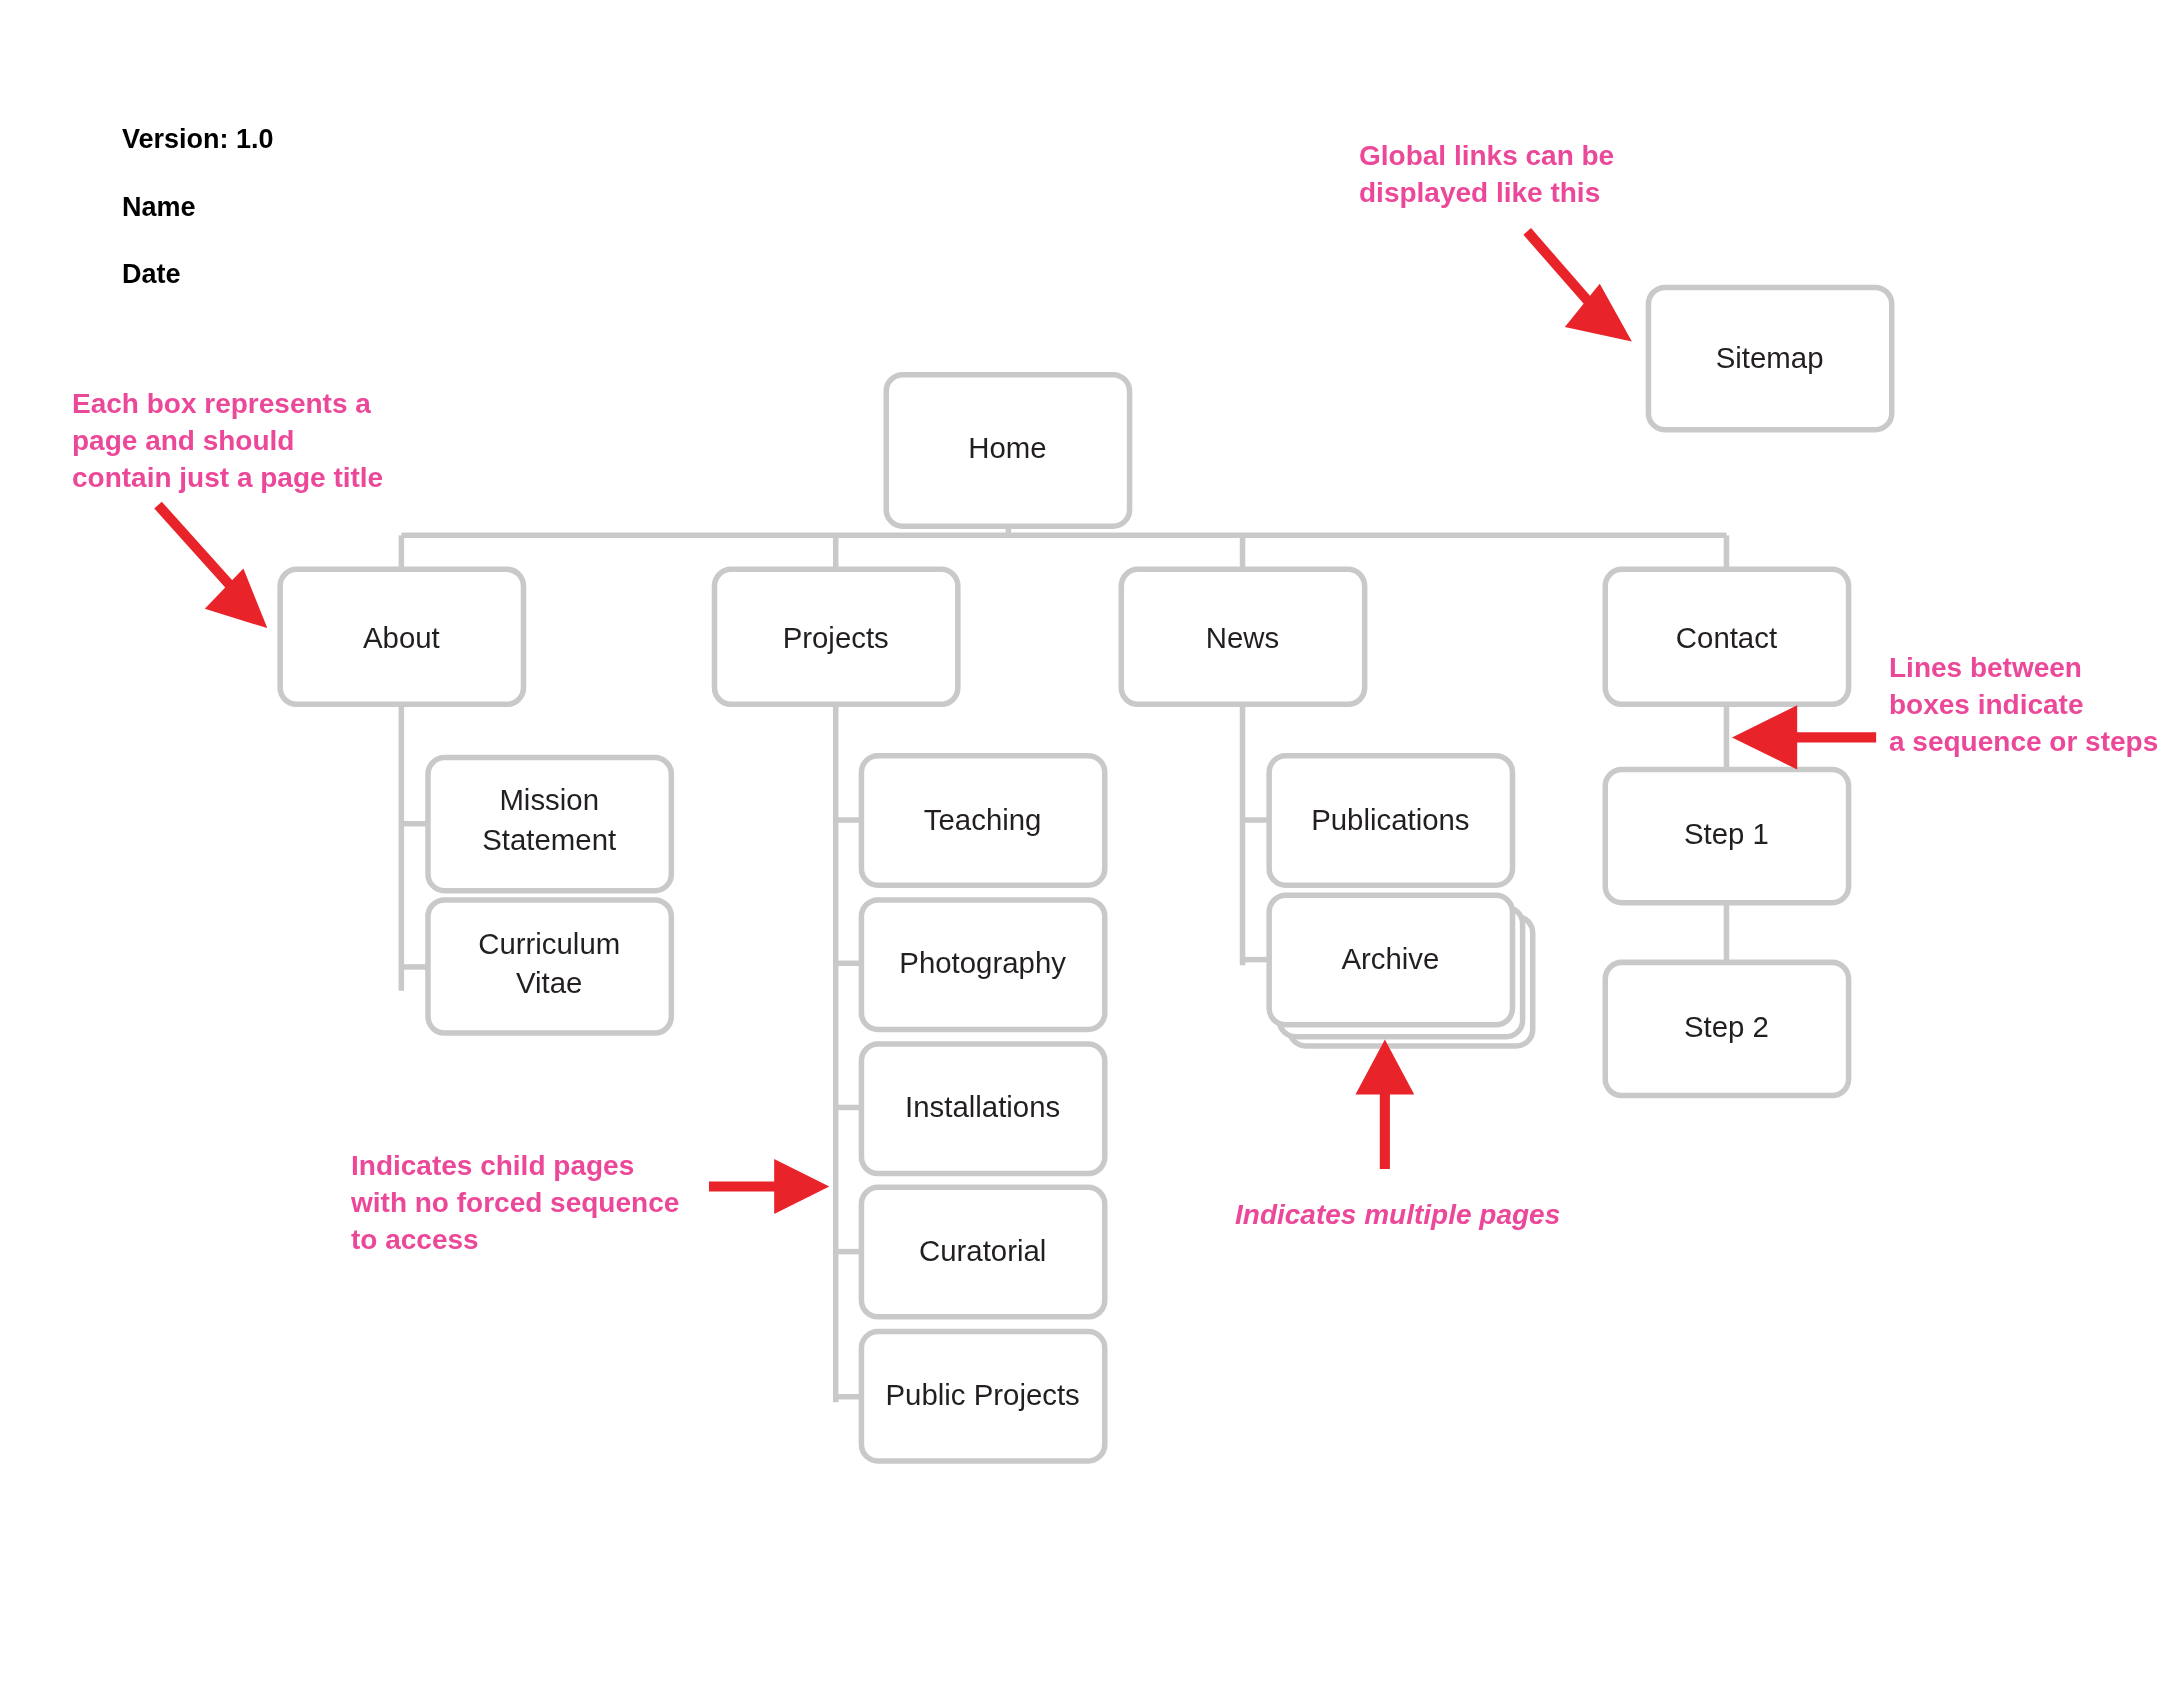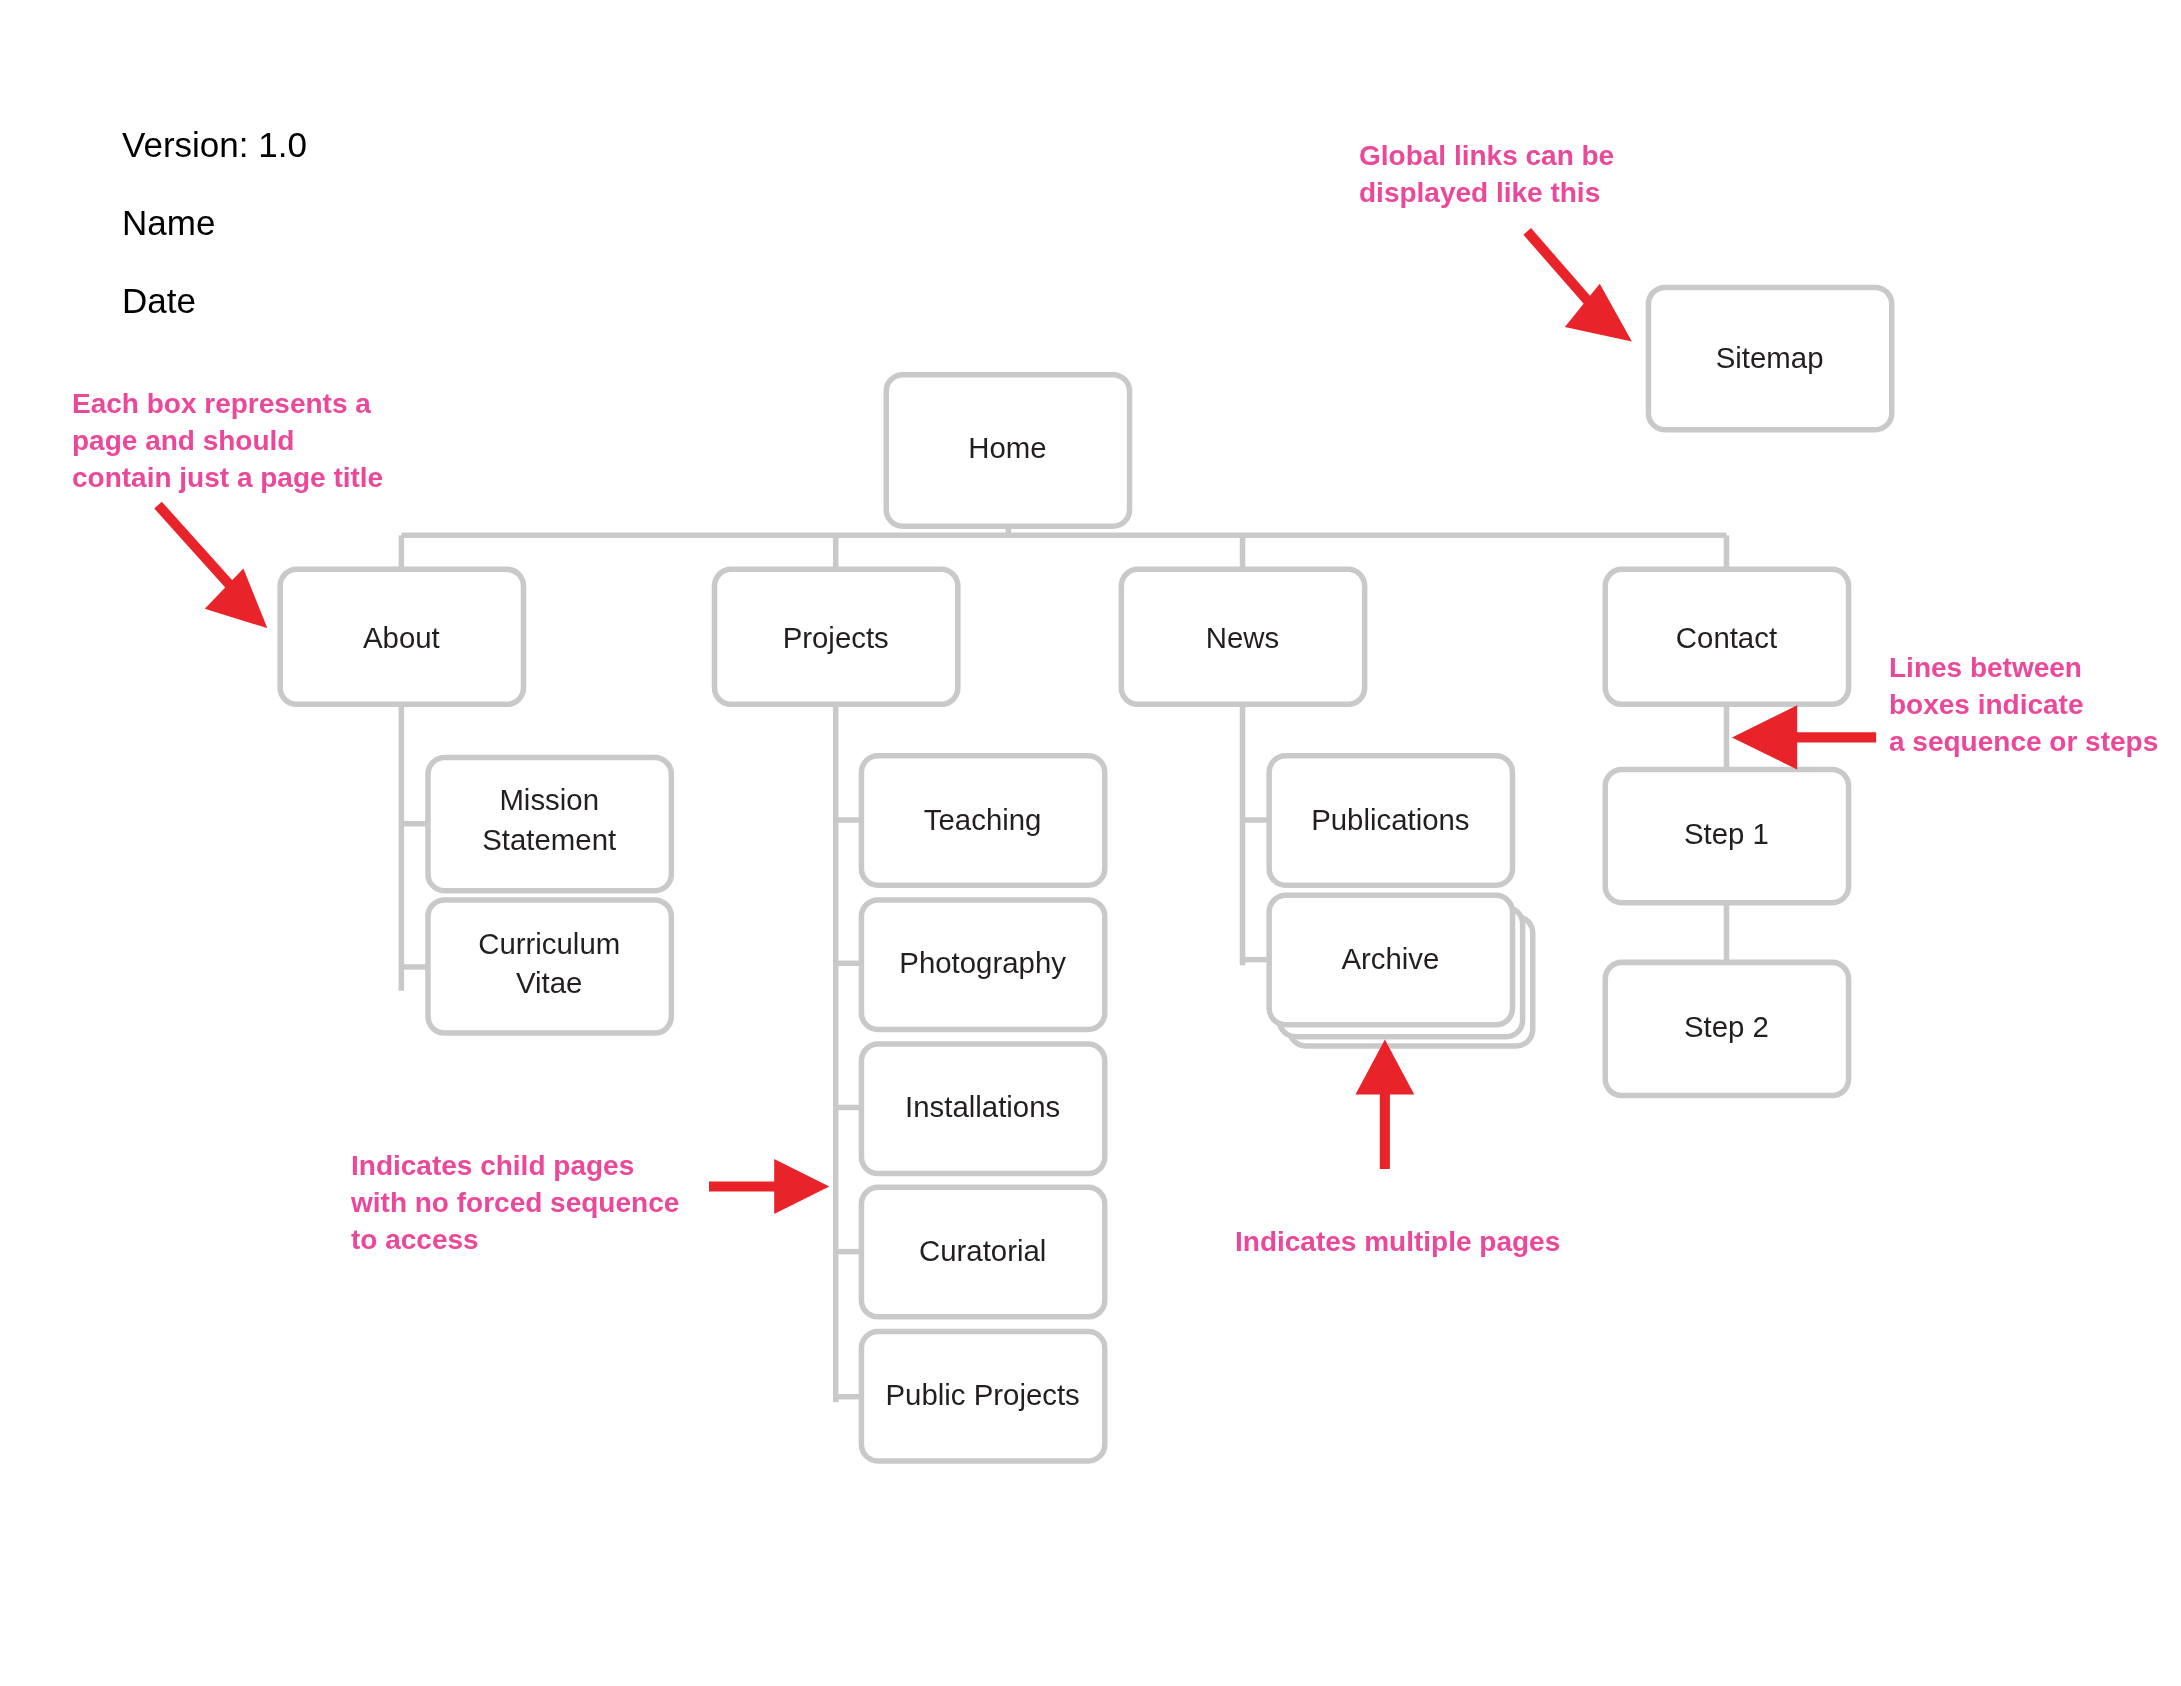--- a/index.html
+++ b/index.html
@@ -33,43 +33,43 @@
   }
   .doc-title {
     font-size: 53px;
     font-weight: bold;
     color: #000000;
     letter-spacing: -0.5px;
     line-height: 1.05;
     white-space: nowrap;
   }
   .meta-line {
-    font-size: 35px;
-    font-weight: normal;
+    font-size: 27px;
+    font-weight: bold;
     color: #000000;
     line-height: 1.32;
     white-space: nowrap;
     margin-top: 32px;
   }
   .meta-block { margin-top: 9.2px; }
 
   
   .annotation {
     position: absolute;
     color: #ec4899;
     font-size: 28px;
     font-weight: bold;
     line-height: 1.32;
     white-space: pre-line;
   }
   .ann-each-box  { left: 72px;   top: 386px; }
   .ann-global    { left: 1359px; top: 138px; }
   .ann-lines     { left: 1889px; top: 650px; }
   .ann-child     { left: 351px;  top: 1148px; }
-  .ann-multiple  { left: 1235px; top: 1224px; }
+  .ann-multiple  { left: 1235px; top: 1197px; font-style: italic; }
 
   
   .node-box {
     fill: #ffffff;
     stroke: #C9C9C9;
     stroke-width: 6;
   }
   .node-box-behind {
     fill: #ffffff;
     stroke: #C9C9C9;

